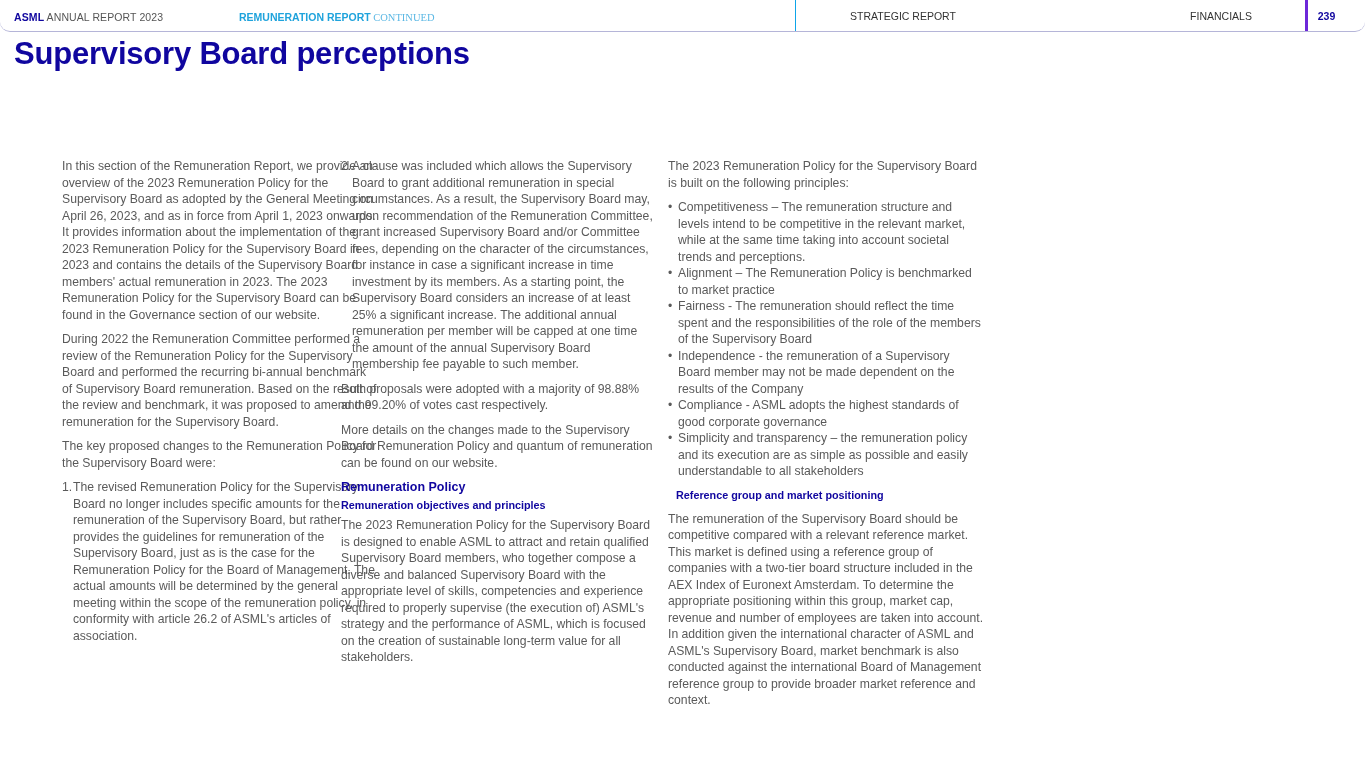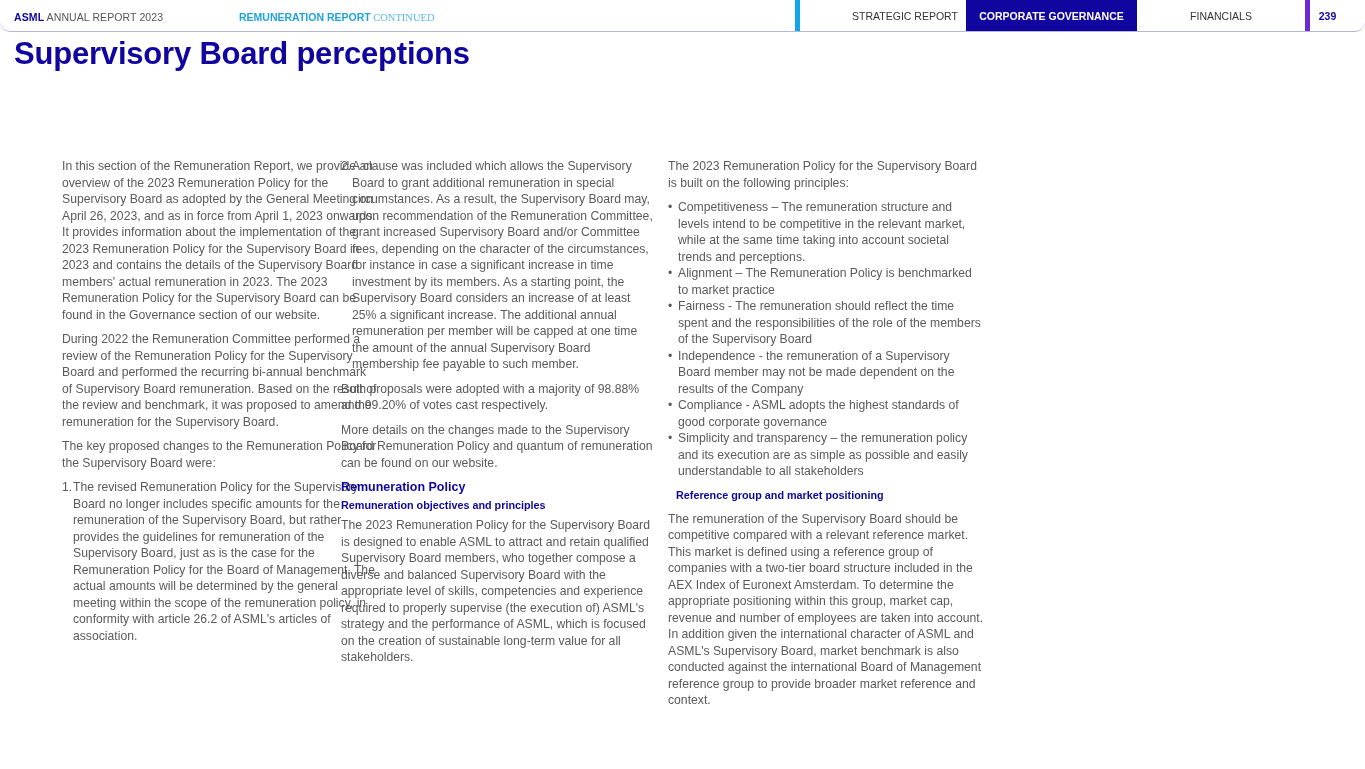--- a/index.html
+++ b/index.html
@@ -23,26 +23,26 @@
       position: absolute; left: 239px; top: 11px;
       font-size: 10.5px;
     }
     .section-label b { color: #1fa3dc; font-weight: bold; }
     .section-label span { color: #5cb8e4; font-family: Liberation Serif, serif; }
     .nav {
       position: absolute; top: 0; height: 31px;
       display: flex; align-items: center; justify-content: center;
       font-size: 10.5px; color: #333;
     }
-    .nav.strategic { left: 795px; width: 171px; border-left: 5px solid #0ea5e9; padding-left: 44px; }
+    .nav.strategic { left: 795px; width: 171px; border-left: 1px solid #0ea5e9; padding-left: 44px; }
     .nav.governance { left: 966px; width: 171px; background: #10069f; color: #fff; font-weight: bold; }
     .nav.financials { left: 1137px; width: 168px; }
     .page-num {
       position: absolute; left: 1305px; top: 0; width: 40px; height: 31px;
-      border-left: 5px solid #6d28d9;
+      border-left: 3px solid #6d28d9;
       display: flex; align-items: center; justify-content: center;
       font-size: 10.5px; font-weight: bold; color: #10069f;
     }
     h1 {
       position: absolute; left: 14px; top: 36px;
       font-size: 31px; font-weight: bold; color: #10069f;
       letter-spacing: -0.2px;
     }
     .col {
       position: absolute; top: 158px; width: 316px;
@@ -69,21 +69,20 @@
     }
     .h3.spaced { margin-bottom: 8px; margin-left: 8px; }
   </style>
 </head>
 <body>
 
 <div class="topbar">
   <div class="brand"><b>ASML</b><span> ANNUAL REPORT 2023</span></div>
   <div class="section-label"><b>REMUNERATION REPORT</b><span> CONTINUED</span></div>
   <div class="nav strategic">STRATEGIC REPORT</div>
-  <div class="nav governance">CORPORATE GOVERNANCE</div>
   <div class="nav financials">FINANCIALS</div>
   <div class="page-num">239</div>
 </div>
 
 <h1>Supervisory Board perceptions</h1>
 
 <div class="col col1">
   <p>In this section of the Remuneration Report, we provide an overview of the 2023 Remuneration Policy for the Supervisory Board as adopted by the General Meeting on April 26, 2023, and as in force from April 1, 2023 onwards. It provides information about the implementation of the 2023 Remuneration Policy for the Supervisory Board in 2023 and contains the details of the Supervisory Board members' actual remuneration in 2023. The 2023 Remuneration Policy for the Supervisory Board can be found in the Governance section of our website.</p>
   <p>During 2022 the Remuneration Committee performed a review of the Remuneration Policy for the Supervisory Board and performed the recurring bi-annual benchmark of Supervisory Board remuneration. Based on the result of the review and benchmark, it was proposed to amend the remuneration for the Supervisory Board.</p>
   <p>The key proposed changes to the Remuneration Policy for the Supervisory Board were:</p>

